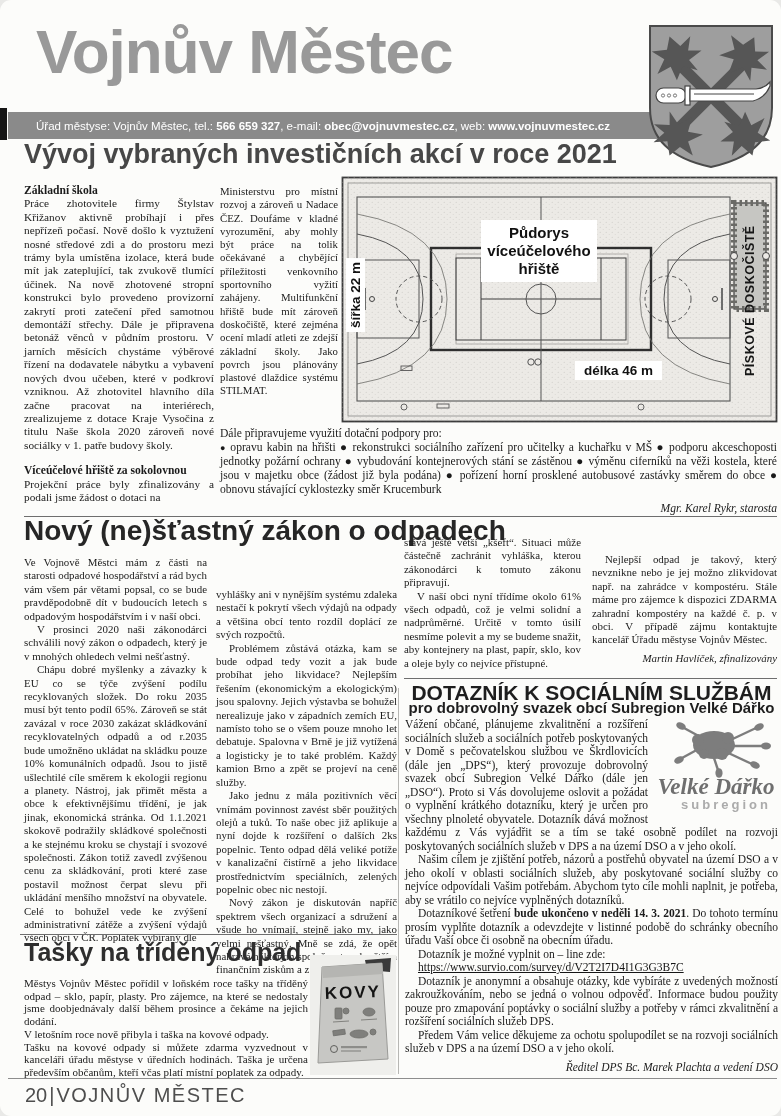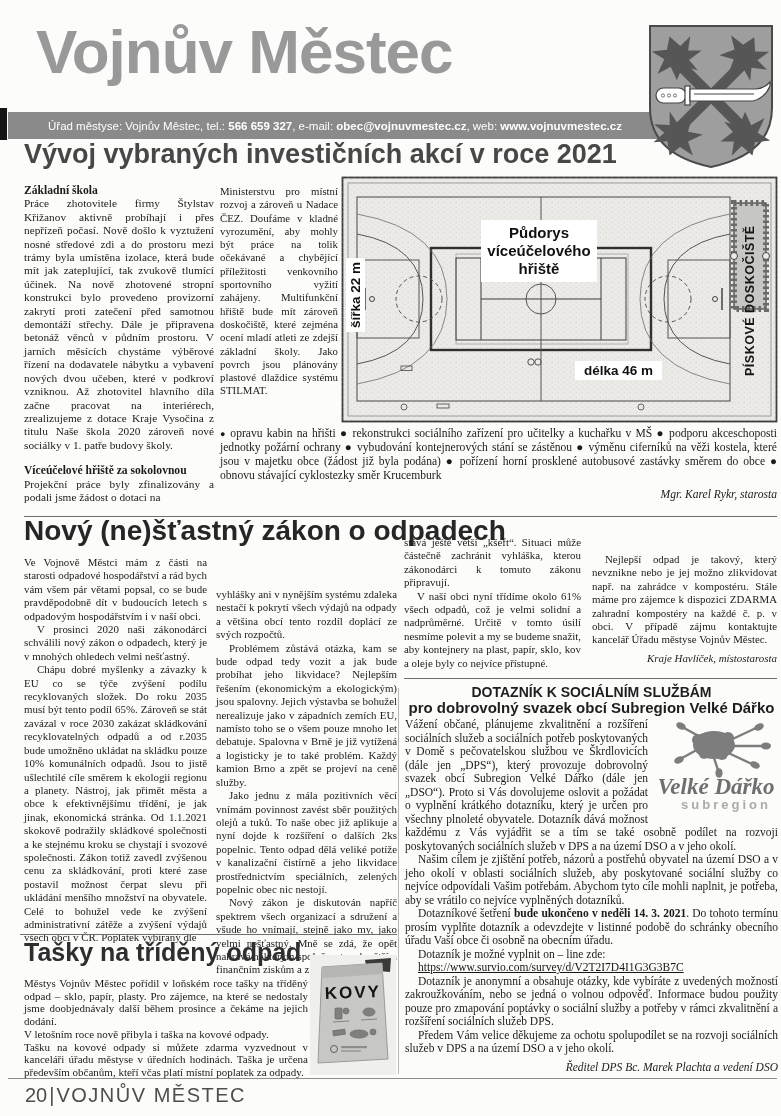--- a/index.html
+++ b/index.html
@@ -1,27 +1,27 @@
 <!DOCTYPE html>
 <html lang="cs"><head>
 <meta charset="utf-8">
 <style>
   html,body{margin:0;padding:0;background:#e9e9e7;}
   .page{position:relative;width:781px;height:1116px;margin:0 auto;background:#fcfcfa;
-        font-family:"Liberation Serif",serif;color:#1b1b1b;overflow:hidden;}
+        font-family:"Liberation Serif",serif;color:#1b1b1b;overflow:hidden;border-radius:11px;}
   .rule{position:absolute;border-top:1px solid #6e6e6e;height:0;}
   .vrule{position:absolute;border-left:1px solid #b7b7b4;width:0;}
 
   
   .scan-mark{position:absolute;left:0;top:108px;width:7px;height:32px;background:#151515;}
   .masthead{position:absolute;left:36px;top:16px;margin:0;font-family:"Liberation Sans",sans-serif;
             font-weight:bold;font-size:62px;color:#999;letter-spacing:-1px;}
   .contact-bar{position:absolute;left:8px;top:112px;width:704px;height:27px;background:#8a8a8a;
                color:#fff;font-family:"Liberation Sans",sans-serif;font-size:11.5px;
-               display:flex;align-items:center;padding-left:40px;box-sizing:border-box;white-space:pre;}
+               display:flex;align-items:center;padding-left:28px;box-sizing:border-box;white-space:pre;}
   .contact-bar b{font-weight:bold;}
   .crest{position:absolute;left:646px;top:22px;width:130px;height:150px;}
 
   
   .headline1{position:absolute;left:24px;top:139px;margin:0;font-family:"Liberation Sans",sans-serif;
              font-weight:bold;font-size:27px;color:#474747;}
   .bodytext{text-align:justify;}
   .bodytext p{margin:0;}
   .serif-heading{font-weight:bold;font-size:11.6px;}
   .a1col1{position:absolute;left:24px;top:184px;width:190px;font-size:11.3px;line-height:13.4px;}
@@ -58,21 +58,21 @@
   .a2col2{position:absolute;left:216px;top:588px;width:181px;}
   .a2col3{position:absolute;left:404px;top:536px;width:177px;}
   .a2col4{position:absolute;left:592px;top:553px;width:185px;}
   .ind{text-indent:13px;}
   .hr2{left:404px;top:678px;width:373px;}
   .v-survey{left:398px;top:688px;height:386px;}
 
   
   .survey{position:absolute;left:405px;top:686px;width:373px;font-size:11.5px;line-height:13.5px;}
   .survey-title{margin:0;text-align:center;font-family:"Liberation Sans",sans-serif;font-weight:bold;
-                font-size:14px;color:#1e1e1e;}
+                font-size:21px;color:#1e1e1e;}
   .survey-sub{margin:1px 0 4px 0;text-align:center;font-family:"Liberation Sans",sans-serif;
               font-weight:bold;font-size:15px;color:#1e1e1e;}
   .survey-logo{float:right;width:122px;height:92px;margin:2px 0 2px 8px;}
   .survey p{margin:0;text-align:justify;}
   .survey-link{color:#151515;text-decoration:underline;display:inline-block;margin-left:13px;}
 
   
   .hr3{left:20px;top:934px;width:377px;}
   .bags-headline{position:absolute;left:24px;top:938px;margin:0;font-family:"Liberation Sans",sans-serif;
                  font-weight:bold;font-size:25px;color:#2e2e2e;}
@@ -187,20 +187,21 @@
       <circle cx="300" cy="231" r="3" fill="none" stroke="#555" stroke-width="0.9"></circle>
       <rect x="96" y="228" width="12" height="4" fill="none" stroke="#555" stroke-width="0.9"></rect>
     </svg>
     <div class="diag-title">Půdorys víceúčelového hřiště</div>
     <div class="diag-width">šířka 22 m</div>
     <div class="diag-length">délka 46 m</div>
     <div class="diag-sand">PÍSKOVÉ DOSKOČIŠTĚ</div>
   </div>
 
   <div class="grants bodytext">
+    <div>Dále připravujeme využití dotační podpory pro:</div>
     <div class="bullets">opravu kabin na hřišti ● rekonstrukci sociálního zařízení pro učitelky a kuchařku v MŠ ● podporu akceschoposti jednotky požární ochrany ● vybudování kontejnerových stání se zástěnou ● výměnu ciferníků na věži kostela, které jsou v majetku obce (žádost již byla podána) ● pořízení horní prosklené autobusové zastávky směrem do obce ● obnovu stávající cyklostezky směr Krucemburk</div>
     <div class="sig">Mgr. Karel Rykr, starosta</div>
   </div>
 
   <div class="rule hr1"></div>
 
   <h2 class="headline2">Nový (ne)šťastný zákon o odpadech</h2>
 
   <div class="a2col a2col1 bodytext">
     <p>Ve Vojnově Městci mám z části na starosti odpadové hospodářství a rád bych vám všem pár větami popsal, co se bude pravděpodobně dít v budoucích letech s odpadovým hospodářstvím i v naší obci.</p>
@@ -212,21 +213,21 @@
     <p class="ind">Problémem zůstává otázka, kam se bude odpad tedy vozit a jak bude probíhat jeho likvidace? Nejlepším řešením (ekonomickým a ekologickým) jsou spalovny. Jejich výstavba se bohužel nerealizuje jako v západních zemích EU, namísto toho se o všem pouze mnoho let debatuje. Spalovna v Brně je již vytížená a logisticky je to také problém. Každý kamion Brno a zpět se projeví na ceně služby.</p>
     <p class="ind">Jako jednu z mála pozitivních věcí vnímám povinnost zavést sběr použitých olejů a tuků. To naše obec již aplikuje a nyní dojde k rozšíření o dalších 2ks popelnic. Tento odpad dělá veliké potíže v kanalizační čistírně a jeho likvidace prostřednictvím speciálních, zelených popelnic obec nic nestojí.</p>
     <p class="ind">Nový zákon je diskutován napříč spektrem všech organizací a sdružení a všude ho vnímají, stejně jako my, jako velmi nešťastný. Mně se zdá, že opět nahrává některým společnostem k větším finančním ziskům a z odpadů se tak</p>
   </div>
   <div class="a2col a2col3 bodytext">
     <p>stává ještě větší „kšeft“. Situaci může částečně zachránit vyhláška, kterou zákonodárci k tomuto zákonu připravují.</p>
     <p class="ind">V naší obci nyní třídíme okolo 61% všech odpadů, což je velmi solidní a nadprůměrné. Určitě v tomto úsilí nesmíme polevit a my se budeme snažit, aby kontejnery na plast, papír, sklo, kov a oleje byly co nejvíce přístupné.</p>
   </div>
   <div class="a2col a2col4 bodytext">
     <p class="ind">Nejlepší odpad je takový, který nevznikne nebo je jej možno zlikvidovat např. na zahrádce v kompostéru. Stále máme pro zájemce k dispozici ZDARMA zahradní kompostéry na každé č. p. v obci. V případě zájmu kontaktujte kancelář Úřadu městyse Vojnův Městec.</p>
-    <div class="sig">Kraje Havlíček, místostarosta</div>
+    <div class="sig">Martin Havlíček, zfinalizovány</div>
   </div>
 
   <div class="rule hr2"></div>
   <div class="vrule v-survey"></div>
 
   <section class="survey">
     <h3 class="survey-title">DOTAZNÍK K SOCIÁLNÍM SLUŽBÁM</h3>
     <div class="survey-sub">pro dobrovolný svazek obcí Subregion Velké Dářko</div>
     <svg class="survey-logo" viewBox="0 0 122 92" aria-hidden="true">
       <g stroke="#7d7d7d" stroke-width="2.4">

